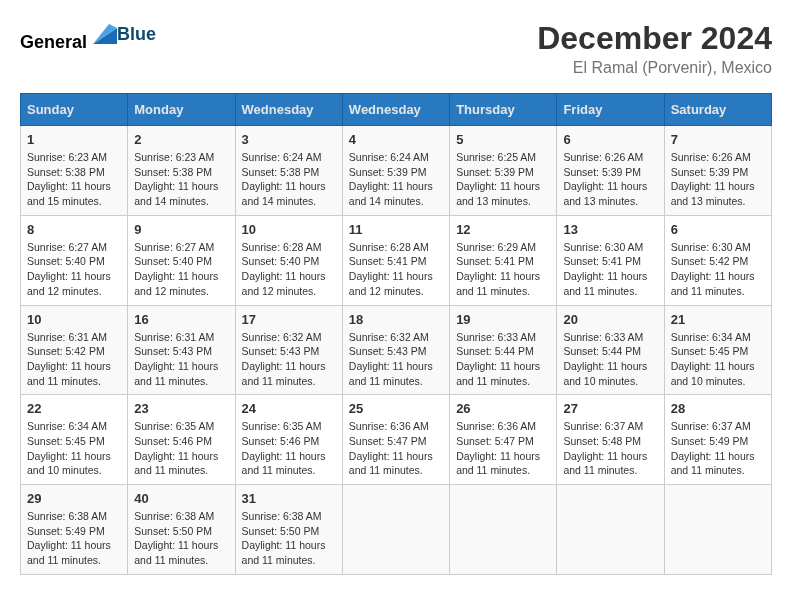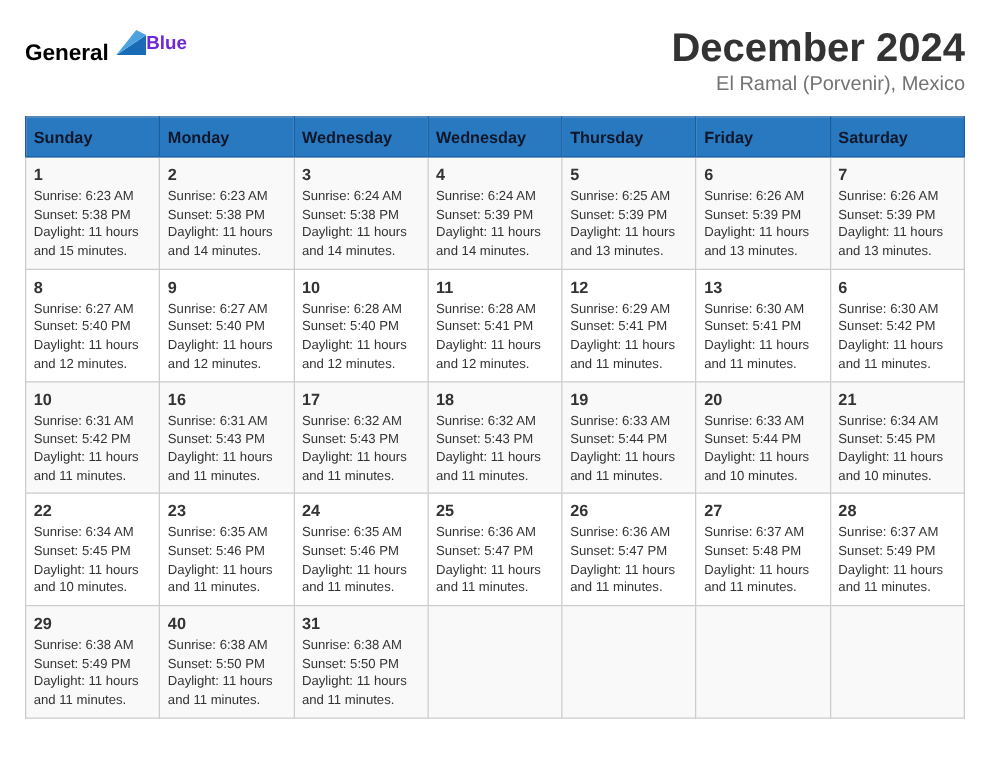--- a/index.html
+++ b/index.html
@@ -38,21 +38,21 @@
       color: #737373;
       margin-top: 2px;
     }
     .calendar {
       width: 100%;
       border-collapse: collapse;
       border: 1px solid #ccc;
     }
     .calendar thead tr th {
       background-color: #2979c1;
-      color: #0f172a;
+      color: #e5e5e5;
       font-size: 13px;
       font-weight: bold;
       padding: 8px 6px;
       text-align: left;
       border: 1px solid #1a5fa0;
     }
     .calendar tbody tr td {
       vertical-align: top;
       padding: 6px 6px;
       border: 1px solid #ccc;
@@ -88,21 +88,21 @@
 
 <div class="header-area">
   <div class="logo">
     <span>
       <span style="font-size:18px;font-weight:bold;color:#000000;">General</span><svg class="logo-icon" viewBox="0 0 28 28">
           <polygon points="4,24 28,8 28,24" fill="#1a6bb5"></polygon>
           <polygon points="4,24 20,4 28,8" fill="#4da3e0"></polygon>
         </svg>
     </span>
     <br>
-    <span style="font-size:15px;font-weight:bold;color:#6d28d9;margin-top:-4px;display:block;">Blue</span>
+    <span style="font-size:18px;font-weight:bold;color:#0c4a6e;margin-top:-4px;display:block;">Blue</span>
   </div>
   <div class="title-area">
     <div class="main-title">December 2024</div>
     <div class="subtitle">El Ramal (Porvenir), Mexico</div>
   </div>
 </div>
 
 <table class="calendar">
   <thead>
     <tr>

